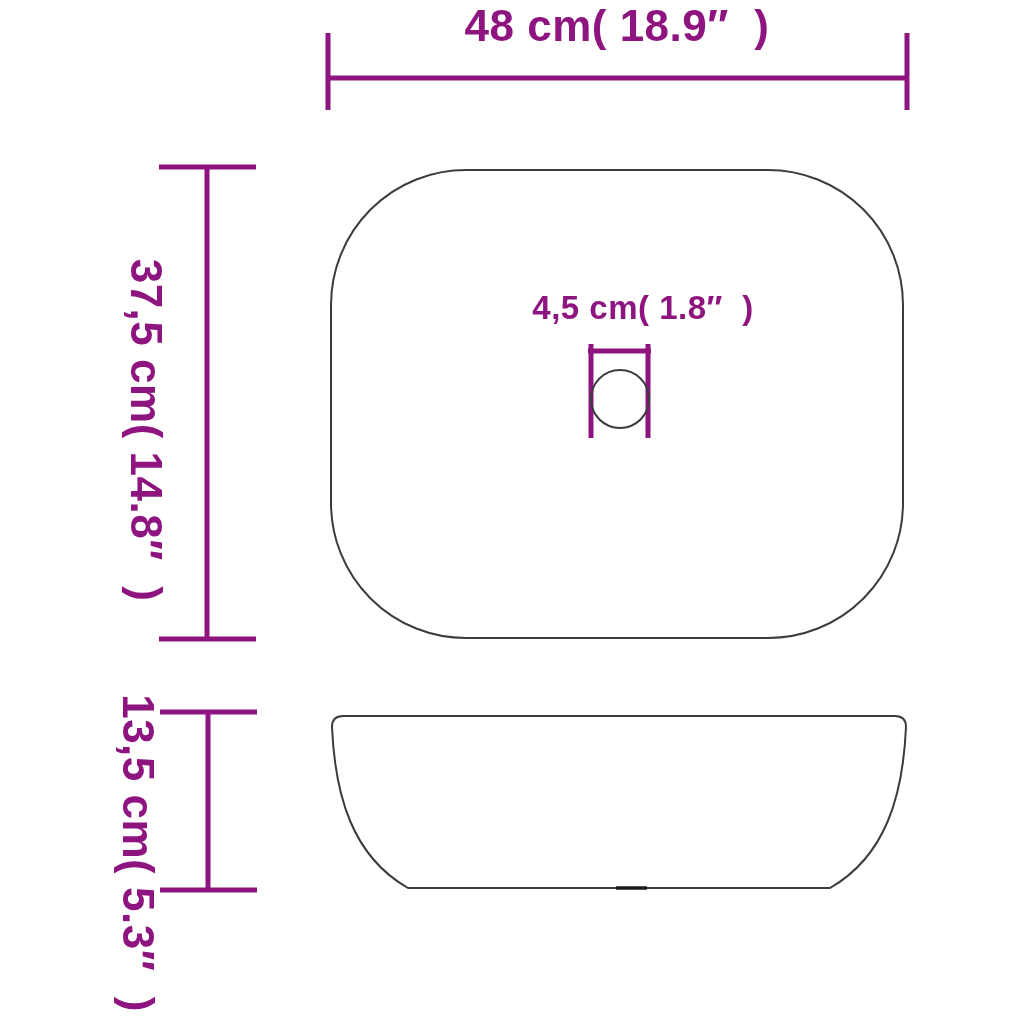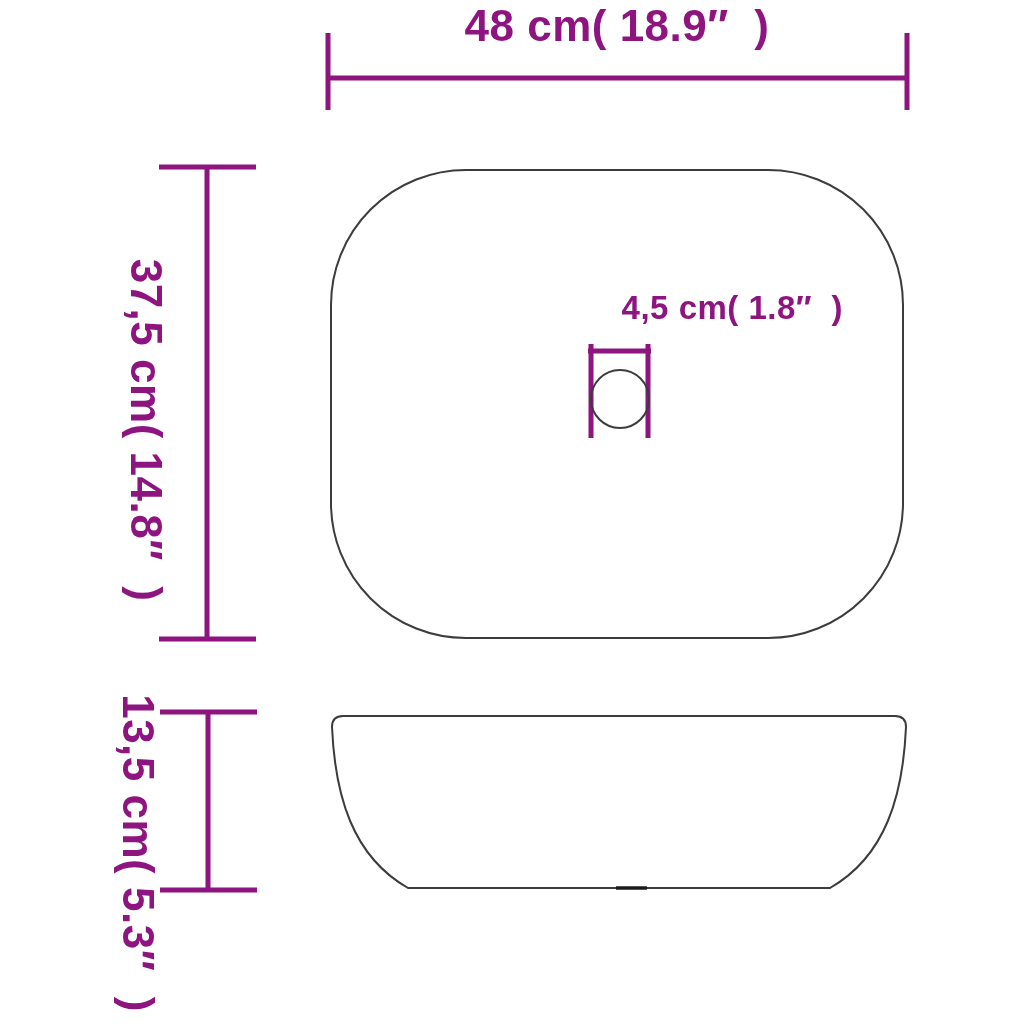--- a/index.html
+++ b/index.html
@@ -70,17 +70,17 @@
     <circle class="outline" cx="620" cy="399" r="29" stroke-width="2.5"></circle>
 
     <path class="outline" d="M 343 716 L 895 716 Q 906 716 906 727 C 903 795 886 856 830 888 L 408 888 C 352 856 335 795 332 727 Q 332 716 343 716 Z"></path>
     <line class="drainmark" x1="616" y1="888" x2="647" y2="888"></line>
   </svg>
 
   <div class="label big" style="left:327px; top:2px; width:580px;">48 cm( 18.9″  )</div>
 
   <div class="label big rot" style="left:-64px; top:406px; width:420px; height:48px;">37,5 cm( 14.8″  )</div>
 
-  <div class="label small" style="left:443px; top:288px; width:400px;text-align:right;">4,5 cm( 1.8″  )</div>
+  <div class="label small" style="left:443px; top:288px; width:400px;">4,5 cm( 1.8″  )</div>
 
   <div class="label big rot" style="left:-72px; top:829px; width:420px; height:48px;">13,5 cm( 5.3″  )</div>
 
 </div>
 
 </body></html>

